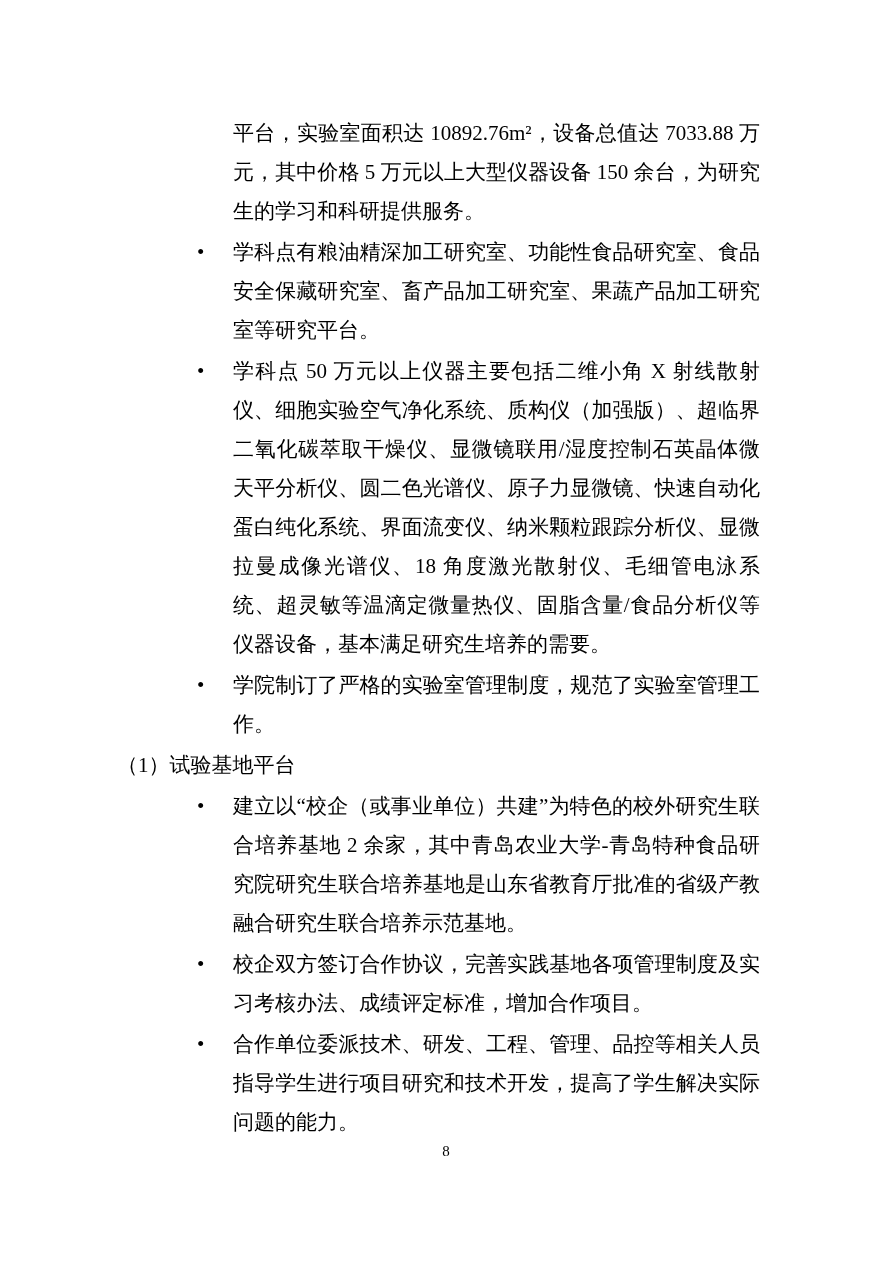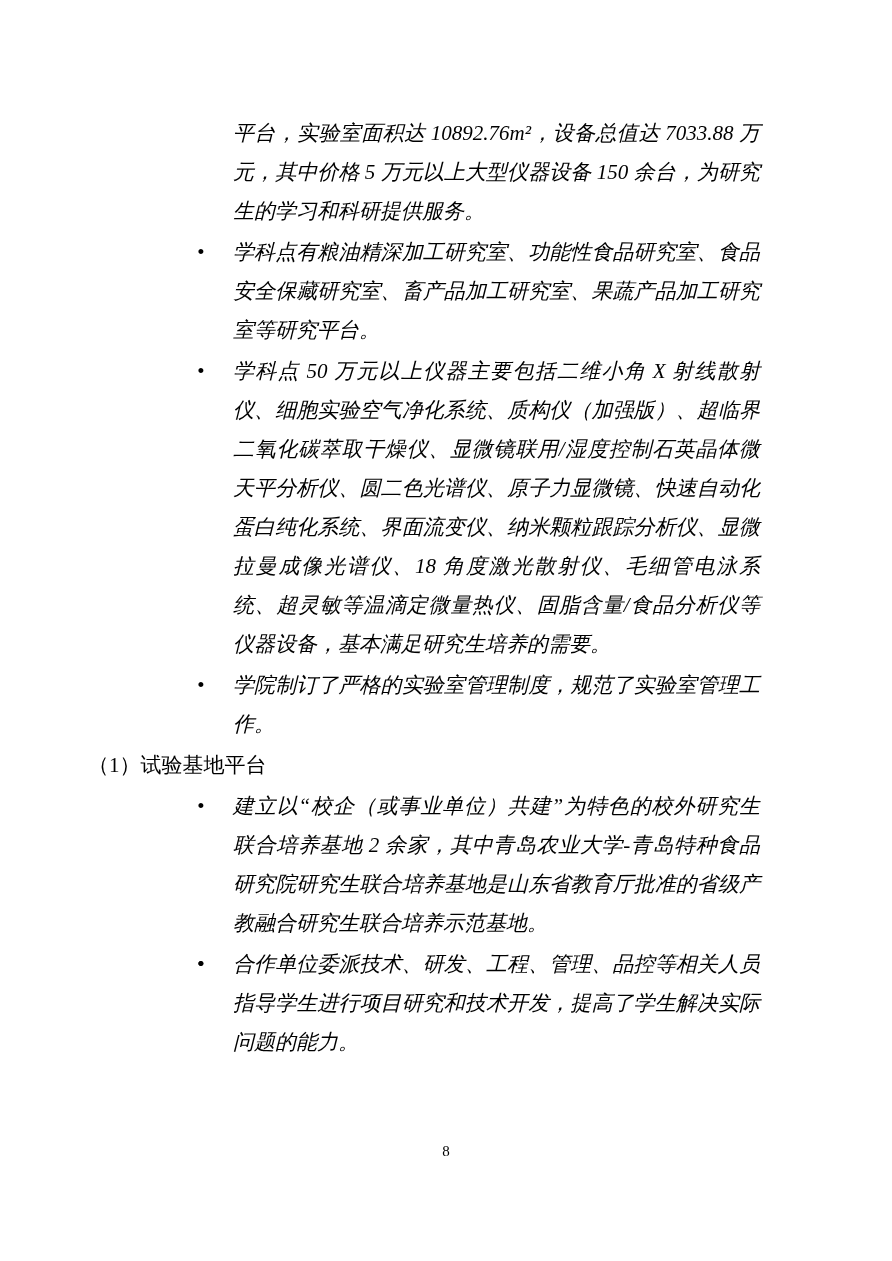--- a/index.html
+++ b/index.html
@@ -17,36 +17,35 @@
   }
   .content {
     padding-top: 114px;
   }
   .para {
     font-size: 21px;
     line-height: 39px;
     margin: 0 132px 2px 233px;
     text-align: justify;
     word-break: break-all;
-    font-style: italic;
   }
   .para.bullet {
     position: relative;
   }
   .dot {
     position: absolute;
     left: -36px;
     top: 0;
     font-size: 21px;
     line-height: 39px;
   }
   .heading {
     font-size: 21px;
     line-height: 39px;
-    margin: 0 132px 2px 88px;
+    margin: 0 132px 2px 117px;
     text-align: left;
   }
   .page-number {
     position: absolute;
     top: 1140px;
     left: 0;
     right: 0;
     text-align: center;
     font-size: 15px;
     line-height: 22px;
@@ -80,20 +79,21 @@
     <span>（1）试验基地平台</span>
   </div>
 
   <div class="para bullet">
     <span class="dot">•</span>
     <span>建立以“校企（或事业单位）共建”为特色的校外研究生联合培养基地 2 余家，其中青岛农业大学-青岛特种食品研究院研究生联合培养基地是山东省教育厅批准的省级产教融合研究生联合培养示范基地。</span>
   </div>
 
   <div class="para bullet">
     <span class="dot">•</span>
+    <span>校企双方签订合作协议，完善实践基地各项管理制度及实习考核办法、成绩评定标准，增加合作项目。</span>
   </div>
 
   <div class="para bullet">
     <span class="dot">•</span>
     <span>合作单位委派技术、研发、工程、管理、品控等相关人员指导学生进行项目研究和技术开发，提高了学生解决实际问题的能力。</span>
   </div>
 
 </div>
 
 <div class="page-number">8</div>

